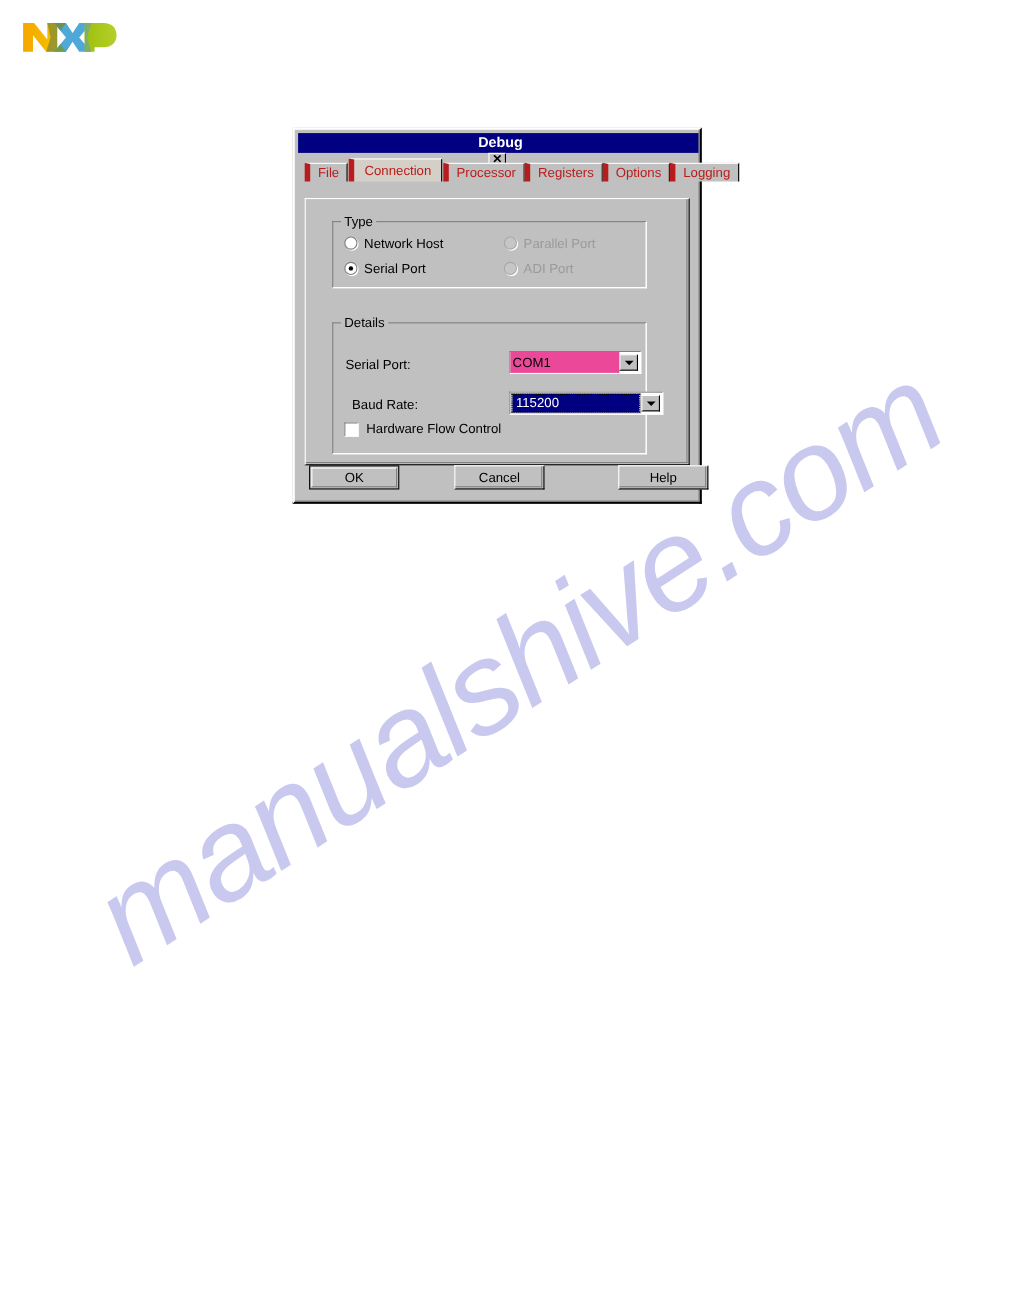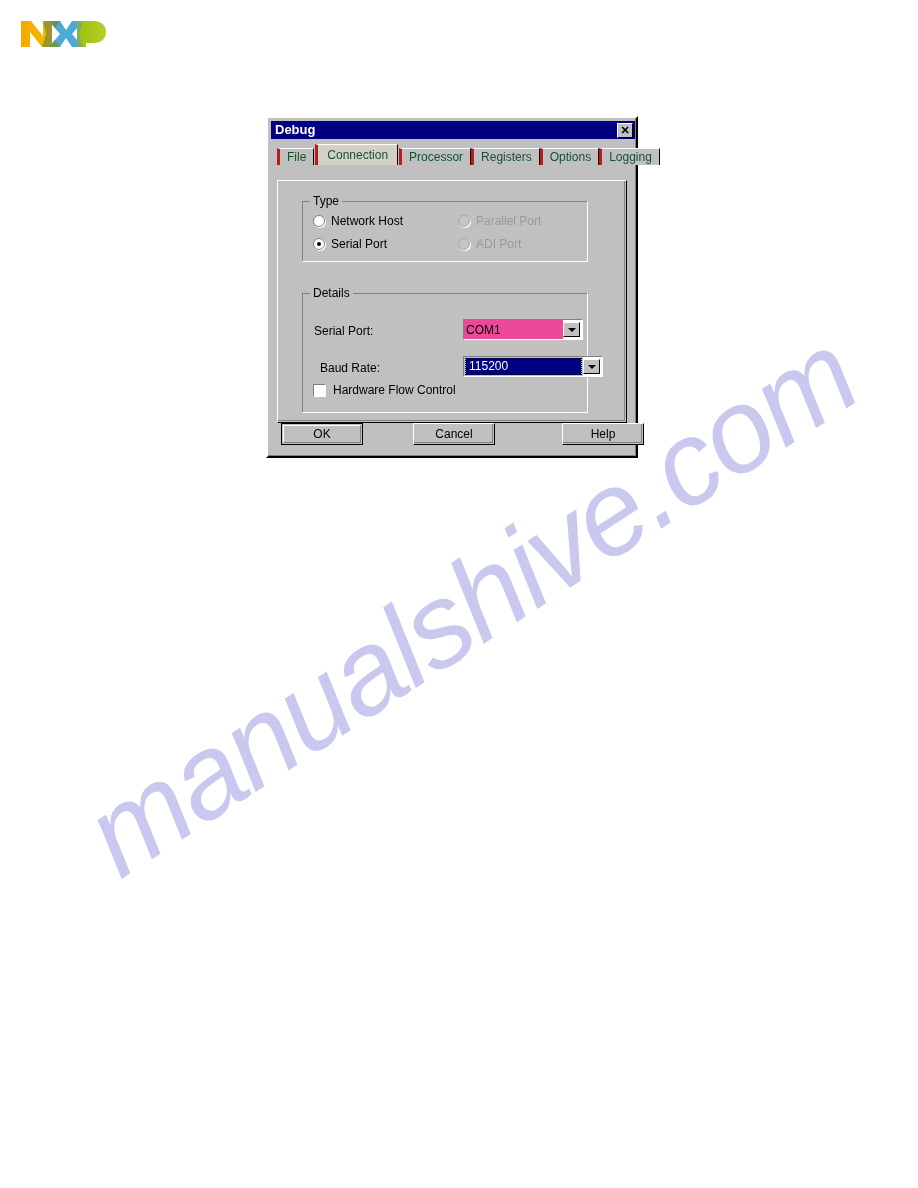--- a/index.html
+++ b/index.html
@@ -72,20 +72,21 @@
   #title-bar {
     position: absolute;
     left: 3px;
     top: 3px;
     width: 364px;
     height: 18px;
     background: #000080;
     display: flex;
     align-items: center;
     justify-content: space-between;
+    flex-direction: column;
   }
   #title-bar-text {
     color: #ffffff;
     font-weight: bold;
     font-size: 13px;
     padding-left: 4px;
     line-height: 18px;
     white-space: nowrap;
   }
   #close-button {
@@ -116,29 +117,29 @@
     top: 26px;
     height: 21px;
     display: flex;
     align-items: flex-end;
   }
   .tab {
     height: 17px;
     padding: 0 7px;
     background: #c0c0c0;
     border-top: 1px solid #ffffff;
-    border-left: 3px solid #b91c1c;
+    border-left: 5px solid #b91c1c;
     border-right: 1px solid #000000;
     box-sizing: border-box;
     line-height: 16px;
     font-size: 12px;
     white-space: nowrap;
     margin-right: 0px;
     position: relative;
-    color: #14532d;
+    color: #b91c1c;
   }
   .tab.selected {
     height: 21px;
     line-height: 20px;
     background: #d4d0c8;
     padding: 0 9px;
     margin: 0 1px 0 1px;
     z-index: 3;
     border-bottom: none;
   }

